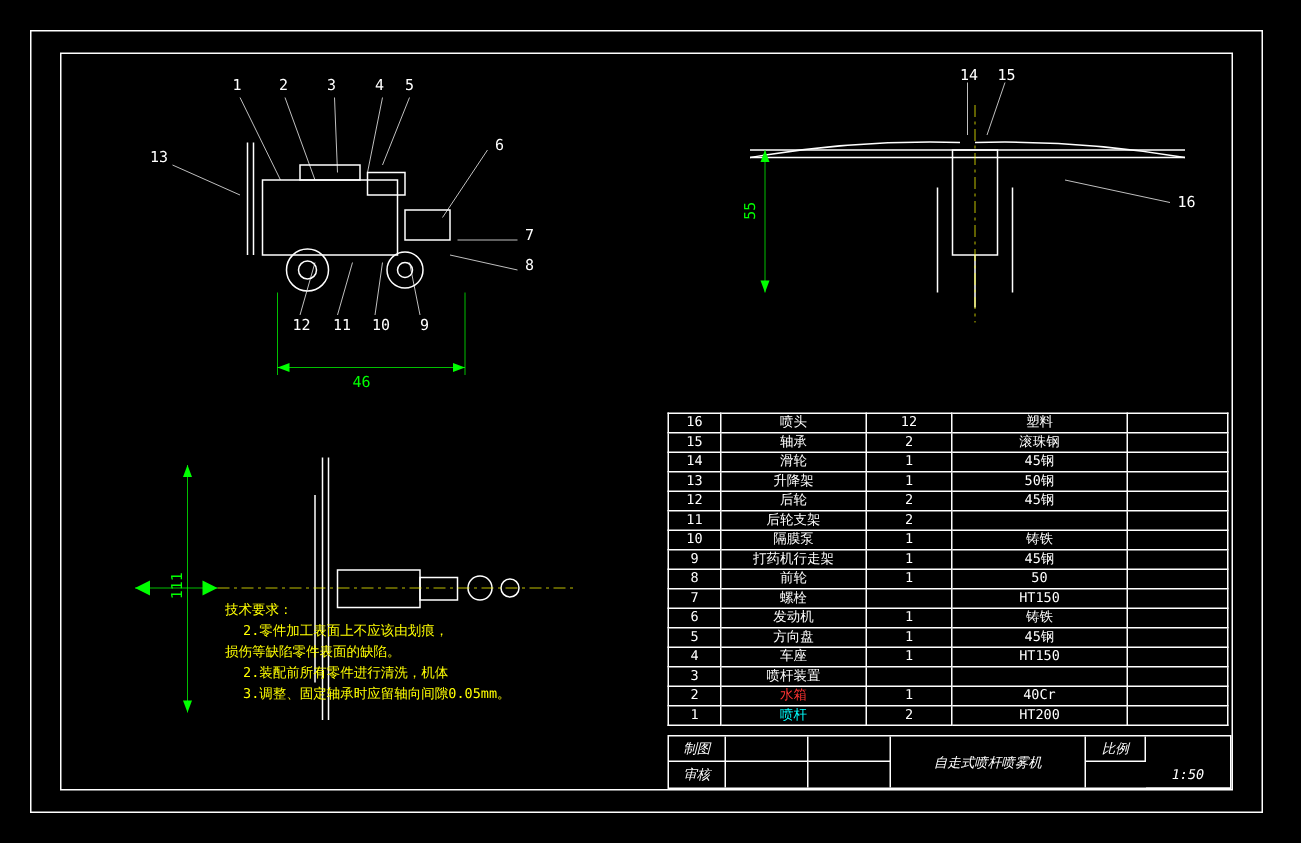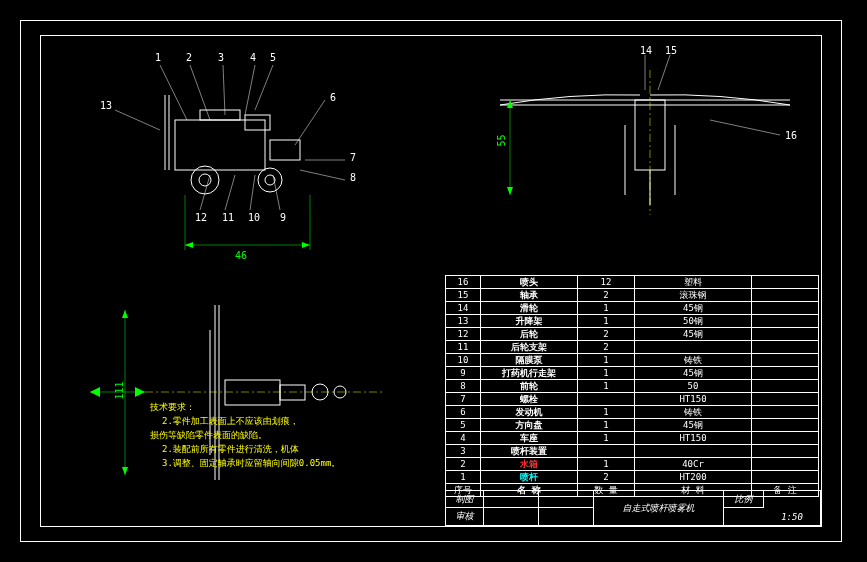--- a/index.html
+++ b/index.html
@@ -42,21 +42,21 @@
     border: 1px solid #fff;
     padding: 0 3px;
     height: 12px;
     text-align: center;
     line-height: 12px;
     overflow: hidden;
   }
   .parts-table td.red { color: #f33; margin-top: 20px; }
   .parts-table td.cyan { color: #0ff; }
   .parts-table .col-no { width: 28px; }
-  .parts-table .col-name { width: 90px; font-weight: bold; }
+  .parts-table .col-name { width: 90px; }
   .parts-table .col-qty { width: 50px; }
   .parts-table .col-mat { width: 110px; }
   .parts-table .col-note { width: 60px; }
   
   .title-block {
     position: absolute;
     left: 445px;
     top: 490px;
     width: 374px;
     height: 34px;
@@ -316,27 +316,20 @@
           <td class="col-mat">40Cr</td>
           <td class="col-note"></td>
         </tr>
         <tr>
           <td class="col-no">1</td>
           <td class="col-name cyan">喷杆</td>
           <td class="col-qty">2</td>
           <td class="col-mat">HT200</td>
           <td class="col-note"></td>
         </tr>
-        <tr>
-          <td class="col-no">序号</td>
-          <td class="col-name">名   称</td>
-          <td class="col-qty">数  量</td>
-          <td class="col-mat">材   料</td>
-          <td class="col-note">备   注</td>
-        </tr>
       </tbody>
   </table>
 
   <div class="title-block">
     <div class="cell" style="left:0;top:0;width:38px;height:17px">制图</div>
     <div class="cell" style="left:38px;top:0;width:55px;height:17px"></div>
     <div class="cell" style="left:93px;top:0;width:55px;height:17px"></div>
     <div class="cell" style="left:148px;top:0;width:130px;height:34px;border-bottom:none">自走式喷杆喷雾机</div>
     <div class="cell" style="left:278px;top:0;width:40px;height:17px">比例</div>
     <div class="cell" style="left:318px;top:18px;width:56px;height:17px;border-right:none">1:50</div>

